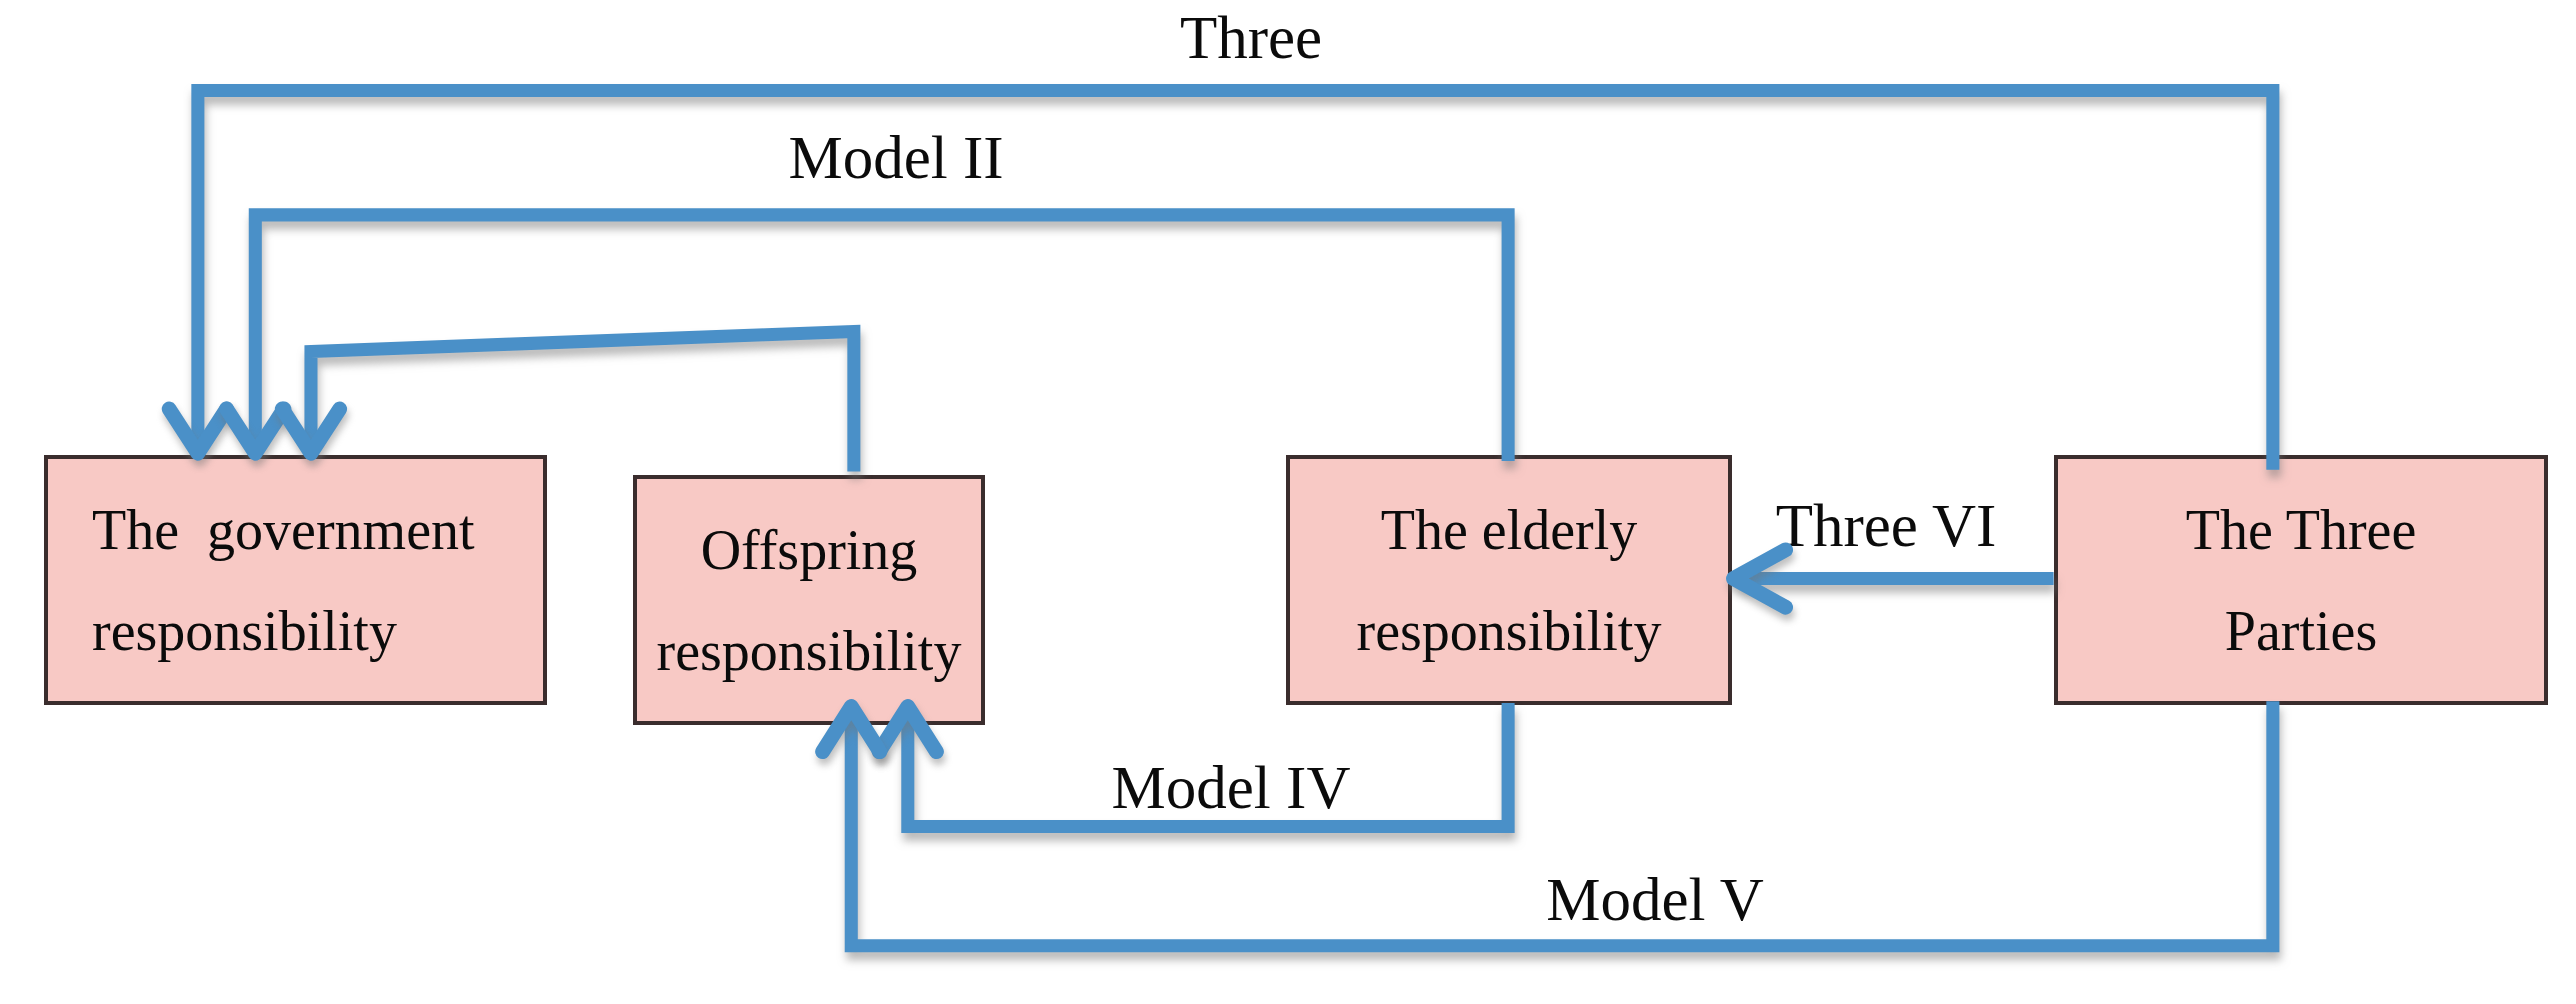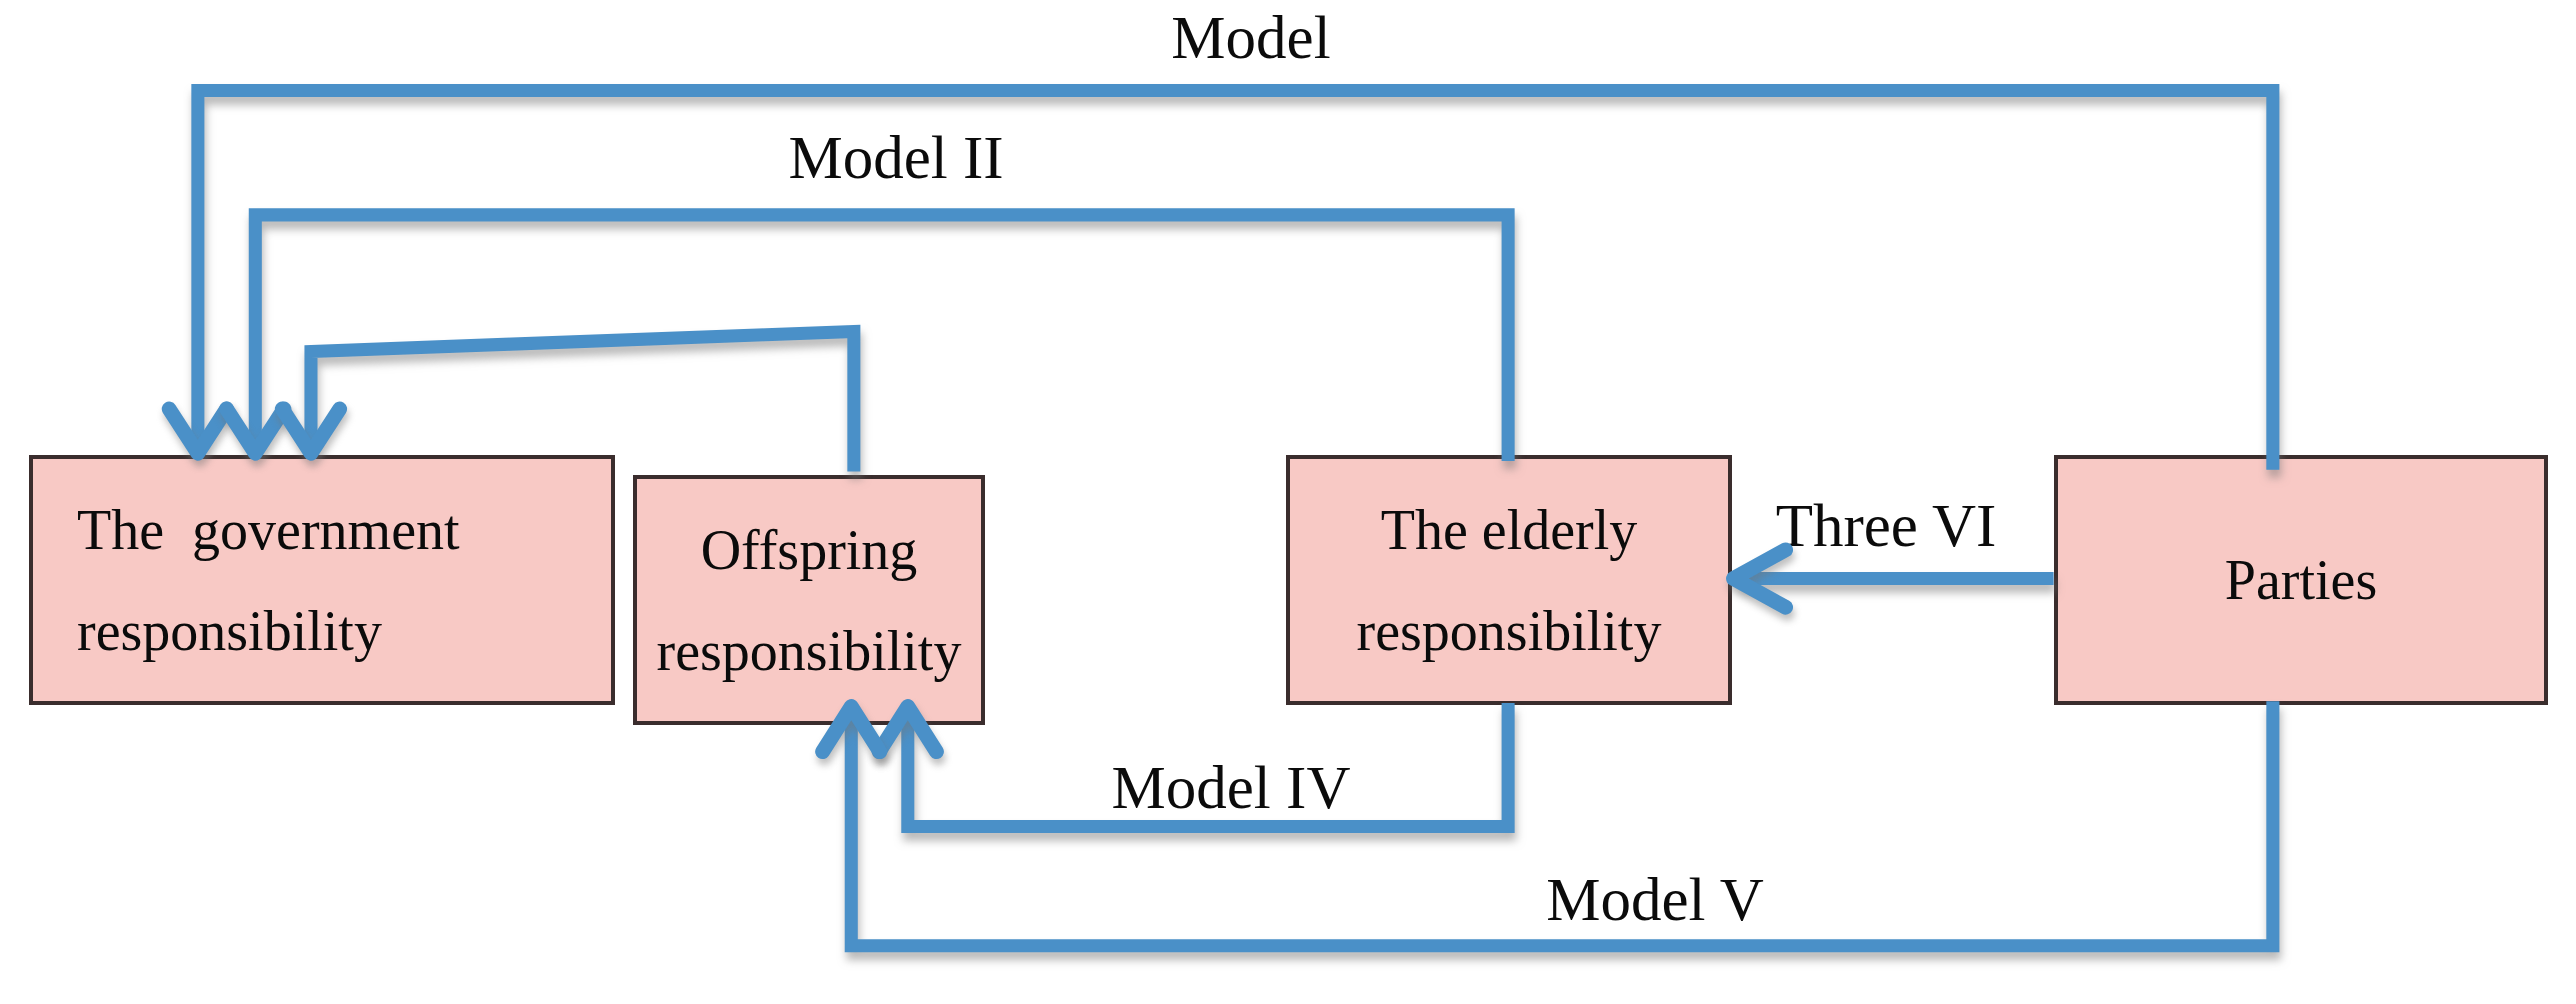--- a/index.html
+++ b/index.html
@@ -20,21 +20,21 @@
     background:var(--box-fill);
     border:4.4px solid var(--box-border);
     display:flex;flex-direction:column;justify-content:center;
     row-gap:45px;
     font-size:56px;line-height:56px;color:var(--text-black);
     z-index:1;
   }
   .node .box-line{white-space:pre;display:block;}
   .node.align-left{align-items:flex-start;padding-left:44px;}
   .node.align-center{align-items:center;text-align:center;}
-  #box-government{left:29px;top:455px;width:586px;height:250px;}
+  #box-government{left:44px;top:455px;width:503px;height:250px;}
   #box-offspring{left:633px;top:455px;width:352px;height:250px;margin-top:20px;}
   #box-elderly{left:1286px;top:455px;width:446px;height:250px;}
   #box-three-parties{left:2054px;top:455px;width:494px;height:250px;}
   .connector-label{
     position:absolute;transform:translate(-50%,-50%);
     font-size:61px;line-height:64px;color:var(--text-black);
     white-space:pre;z-index:2;
   }
   #label-model{left:1251px;top:38px;}
   #label-model-2{left:896px;top:158px;}
@@ -68,24 +68,25 @@
     <span class="box-line">Offspring</span>
     <span class="box-line">responsibility</span>
   </div>
 
   <div class="node align-center" id="box-elderly">
     <span class="box-line">The elderly</span>
     <span class="box-line">responsibility</span>
   </div>
 
   <div class="node align-center" id="box-three-parties">
+    <span class="box-line">The Three</span>
     <span class="box-line">Parties</span>
   </div>
 
-  <div class="connector-label" id="label-model">Model</div>
+  <div class="connector-label" id="label-model">Three</div>
   <div class="connector-label" id="label-model-2">Model II</div>
   <div class="connector-label" id="label-model-6">Three VI</div>
   <div class="connector-label" id="label-model-4">Model IV</div>
   <div class="connector-label" id="label-model-5">Model V</div>
 
   <svg class="wires" width="2576" height="1004" viewBox="0 0 2960 1154">
 
     <polyline class="connector" points="2612,540 2612,104 227,104 227,510"></polyline>
     <path class="arrowhead" d="M 194 470 L 227 521 L 260 470"></path>
 

